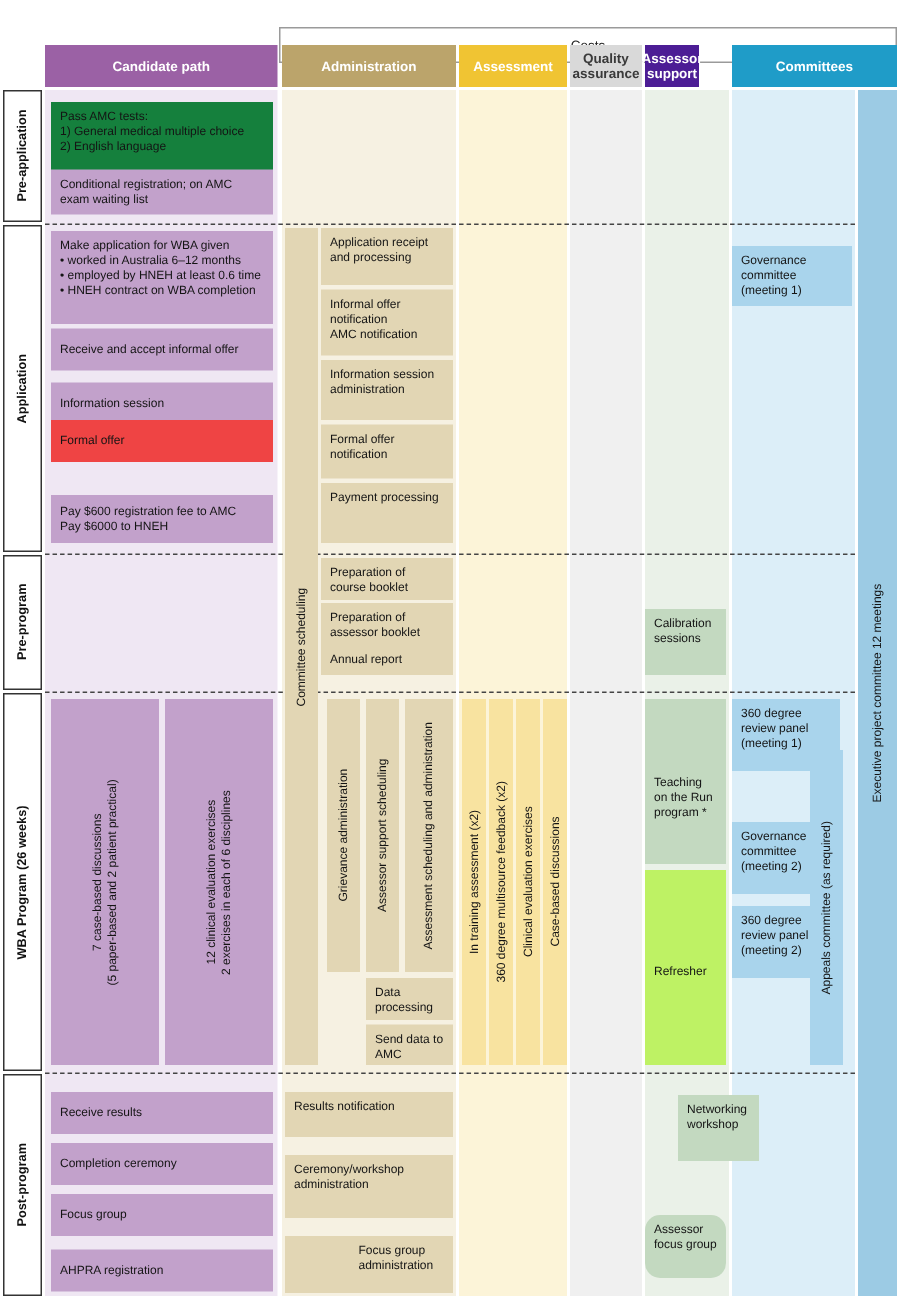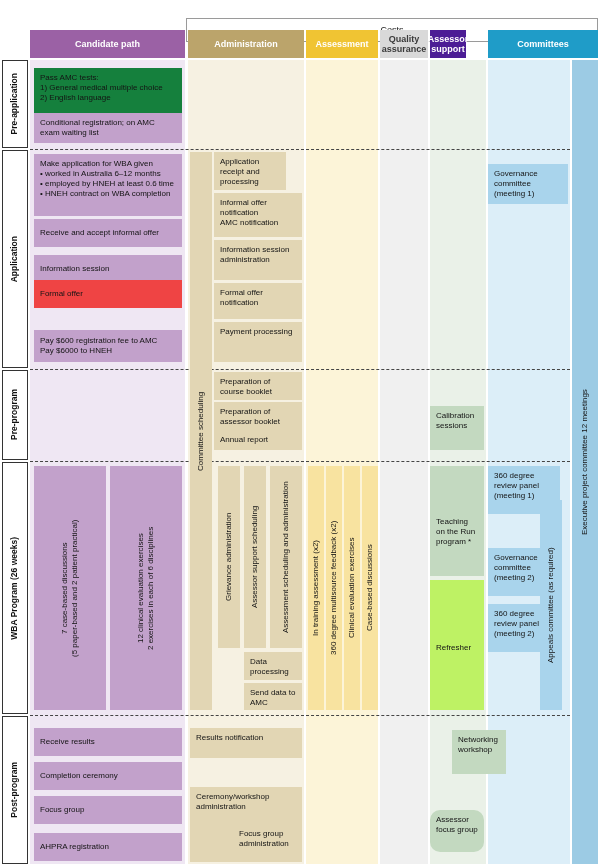--- a/index.html
+++ b/index.html
@@ -137,39 +137,39 @@
   <div class="abs box vert" style="left:110px;top:466px;width:72px;height:244px;background:#C2A1CB;white-space:pre-line;">12 clinical evaluation exercises
 2 exercises in each of 6 disciplines</div>
 
   <div class="abs box center" style="left:34px;top:728px;width:148px;height:28px;background:#C2A1CB;">Receive results</div>
   <div class="abs box center" style="left:34px;top:762px;width:148px;height:28px;background:#C2A1CB;">Completion ceremony</div>
   <div class="abs box center" style="left:34px;top:796px;width:148px;height:28px;background:#C2A1CB;">Focus group</div>
   <div class="abs box center" style="left:34px;top:833px;width:148px;height:28px;background:#C2A1CB;">AHPRA registration</div>
 
   <div class="abs box vert" style="left:190px;top:152px;width:22px;height:558px;background:#E2D6B4;">Committee scheduling</div>
 
-  <div class="abs box" style="left:214px;top:152px;width:72px;height:38px;background:#E2D6B4;white-space:pre-line;">Application receipt and processing</div>
+  <div class="abs box" style="left:214px;top:152px;width:88px;height:38px;background:#E2D6B4;white-space:pre-line;">Application receipt and processing</div>
   <div class="abs box" style="left:214px;top:193px;width:88px;height:44px;background:#E2D6B4;white-space:pre-line;">Informal offer notification
 AMC notification</div>
   <div class="abs box" style="left:214px;top:240px;width:88px;height:40px;background:#E2D6B4;white-space:pre-line;">Information session administration</div>
   <div class="abs box" style="left:214px;top:283px;width:88px;height:36px;background:#E2D6B4;white-space:pre-line;">Formal offer notification</div>
   <div class="abs box" style="left:214px;top:322px;width:88px;height:40px;background:#E2D6B4;white-space:pre-line;">Payment processing</div>
 
   <div class="abs box" style="left:214px;top:372px;width:88px;height:28px;background:#E2D6B4;">Preparation of course booklet</div>
   <div class="abs box" style="left:214px;top:402px;width:88px;height:28px;background:#E2D6B4;">Preparation of assessor booklet</div>
   <div class="abs box center" style="left:214px;top:430px;width:88px;height:20px;background:#E2D6B4;">Annual report</div>
 
   <div class="abs box vert" style="left:218px;top:466px;width:22px;height:182px;background:#E2D6B4;">Grievance administration</div>
   <div class="abs box vert" style="left:244px;top:466px;width:22px;height:182px;background:#E2D6B4;">Assessor support scheduling</div>
   <div class="abs box vert" style="left:270px;top:466px;width:32px;height:182px;background:#E2D6B4;">Assessment scheduling and administration</div>
   <div class="abs box" style="left:244px;top:652px;width:58px;height:28px;background:#E2D6B4;white-space:pre-line;">Data processing</div>
   <div class="abs box" style="left:244px;top:683px;width:58px;height:27px;background:#E2D6B4;white-space:pre-line;">Send data to AMC</div>
 
   <div class="abs box" style="left:190px;top:728px;width:112px;height:30px;background:#E2D6B4;">Results notification</div>
-  <div class="abs box" style="left:190px;top:787px;width:112px;height:42px;background:#E2D6B4;white-space:pre-line;">Ceremony/workshop administration</div>
+  <div class="abs box" style="left:190px;top:770px;width:112px;height:42px;background:#E2D6B4;white-space:pre-line;">Ceremony/workshop administration</div>
   <div class="abs box" style="left:190px;top:824px;width:112px;height:38px;background:#E2D6B4;white-space:pre-line;padding-left:48px;">Focus group administration</div>
 
   <div class="abs box vert" style="left:308px;top:466px;width:16px;height:244px;background:#F8E3A0;">In training assessment (x2)</div>
   <div class="abs box vert" style="left:326px;top:466px;width:16px;height:244px;background:#F8E3A0;">360 degree multisource feedback (x2)</div>
   <div class="abs box vert" style="left:344px;top:466px;width:16px;height:244px;background:#F8E3A0;">Clinical evaluation exercises</div>
   <div class="abs box vert" style="left:362px;top:466px;width:16px;height:244px;background:#F8E3A0;">Case-based discussions</div>
 
   <div class="abs box" style="left:430px;top:406px;width:54px;height:44px;background:#C3D9C0;white-space:pre-line;">Calibration sessions</div>
   <div class="abs box" style="left:430px;top:466px;width:54px;height:110px;background:#C3D9C0;white-space:pre-line;padding-top:50px;">Teaching on the Run program *</div>
   <div class="abs box" style="left:430px;top:580px;width:54px;height:130px;background:#bef264;padding-top:62px;">Refresher</div>

